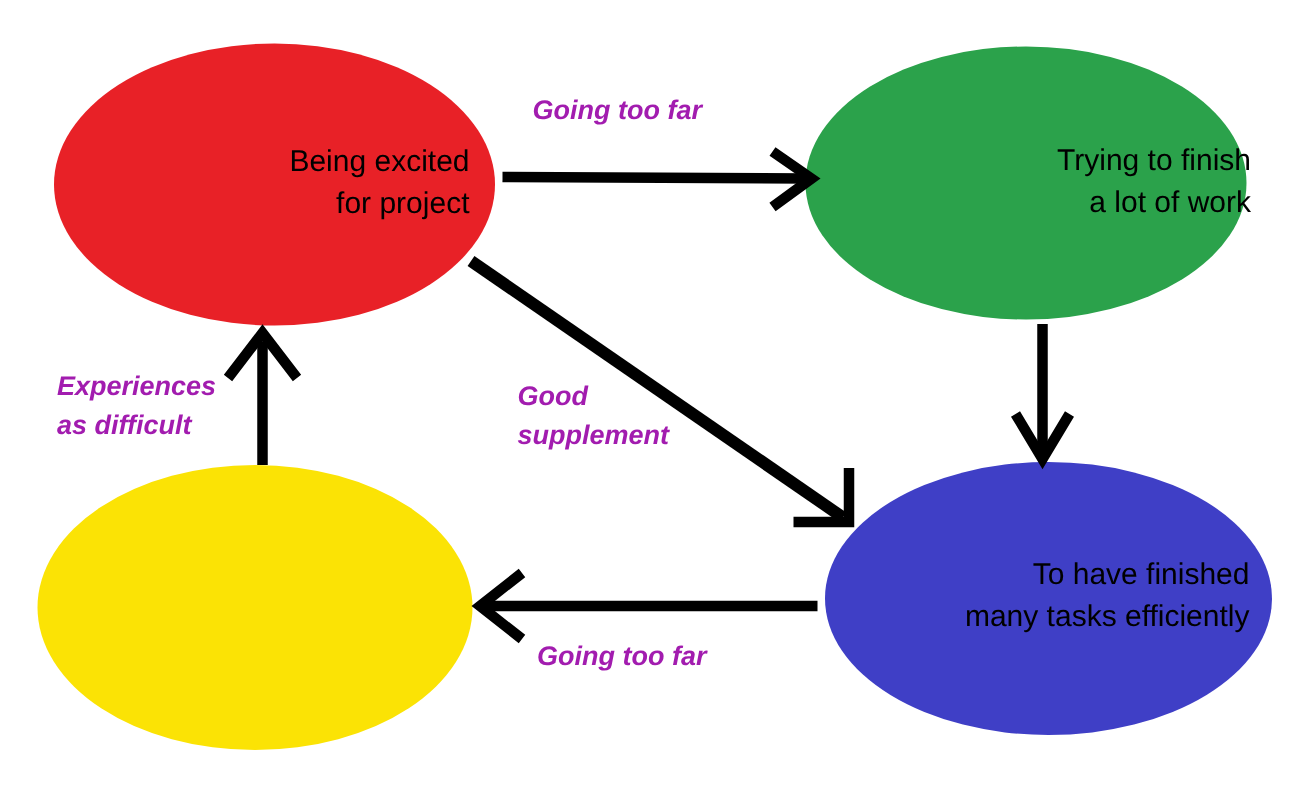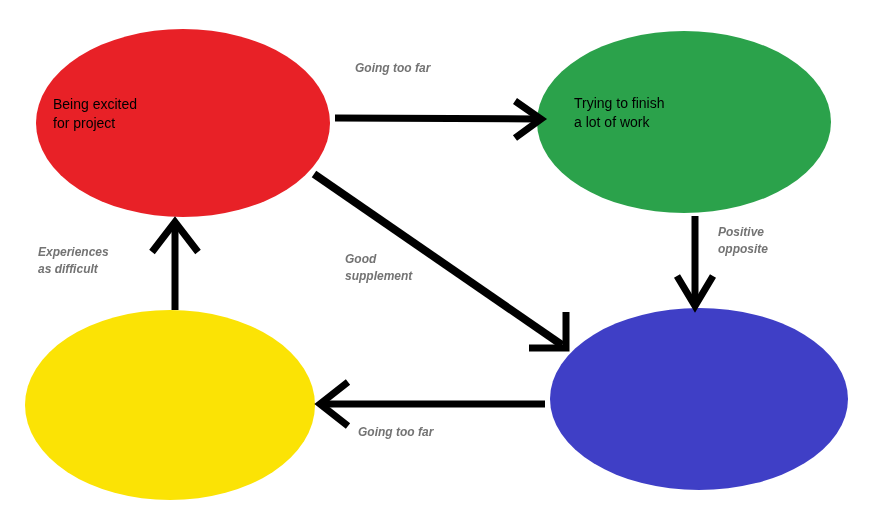--- a/index.html
+++ b/index.html
@@ -19,33 +19,33 @@
   }
   #diagram-svg {
     position: absolute;
     left: 0;
     top: 0;
     width: 870px;
     height: 525px;
   }
   .node-label {
     position: absolute;
-    text-align: left;
+    text-align: right;
     color: #000000;
     font-family: "Liberation Sans", sans-serif;
-    font-size: 14px;
+    font-size: 20px;
     line-height: 1.38;
     white-space: pre-line;
     pointer-events: none;
   }
   .edge-label {
     position: absolute;
-    color: #737373;
+    color: #a21caf;
     font-family: "Liberation Sans", sans-serif;
-    font-size: 12px;
+    font-size: 18px;
     font-style: italic;
     font-weight: bold;
     line-height: 1.45;
     white-space: pre-line;
   }
   .edge-label.left { text-align: left; }
 </style>
 </head>
 <body>
 
@@ -84,25 +84,25 @@
     </g>
   </svg>
 
   <div class="node-label" style="left:53px; top:95px; width:260px;">Being excited
 for project</div>
 
   <div class="node-label" style="left:574px; top:94px; width:260px;">Trying to finish
 a lot of work</div>
 
 
+  <div class="node-label" style="left:565px; top:370px; width:268px;">To have finished
+many tasks efficiently</div>
 
   <div class="edge-label left" style="left:355px; top:60px;">Going too far</div>
 
-  <div class="edge-label left" style="left:718px; top:224px;">Positive
-opposite</div>
 
   <div class="edge-label left" style="left:358px; top:424px;">Going too far</div>
 
   <div class="edge-label left" style="left:345px; top:251px;">Good
 supplement</div>
 
   <div class="edge-label left" style="left:38px; top:244px;">Experiences
 as difficult</div>
 
 </div>

